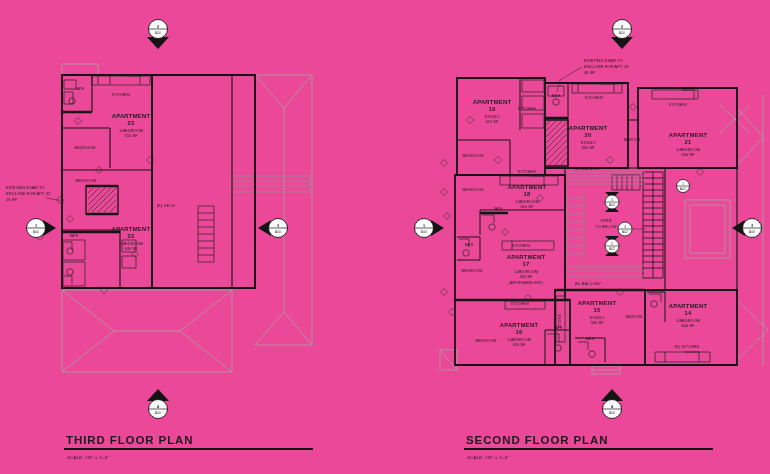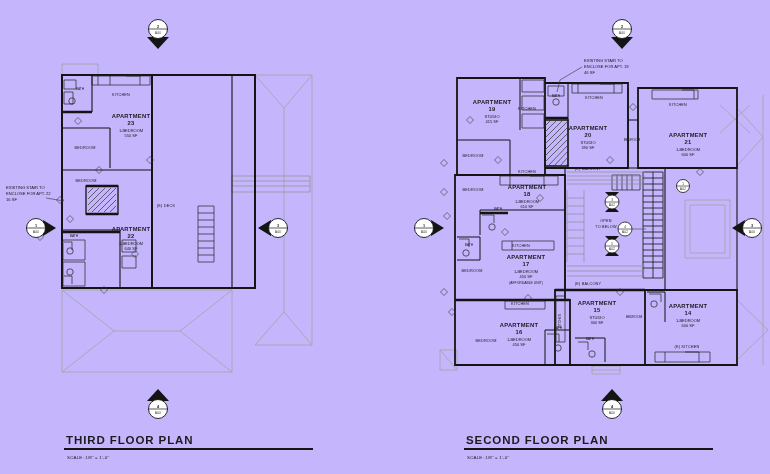--- a/index.html
+++ b/index.html
@@ -1,17 +1,17 @@
 <!DOCTYPE html>
 <html><head>
 <meta charset="utf-8">
 <style>
   html,body{margin:0;padding:0;background:#e8e8e8;}
   .sheet{
-    position:relative;width:770px;height:474px;background:#c4b5fd;
+    position:relative;width:770px;height:474px;background:#ec4899;
     font-family:"Liberation Sans", sans-serif;overflow:hidden;
   }
   svg text{fill:#1c1c1c;font-family:"Liberation Sans", sans-serif;}
   .apt-name{font-weight:bold;font-size:5.8px;letter-spacing:.3px;}
   .apt-sub{font-size:4px;}
   .apt-note{font-size:3.4px;}
   .room{font-size:3.8px;letter-spacing:.2px;}
   .room-sm{font-size:3.2px;}
   .anno{font-size:4.1px;}
   .mk-num{font-size:3.8px;font-weight:bold;}

